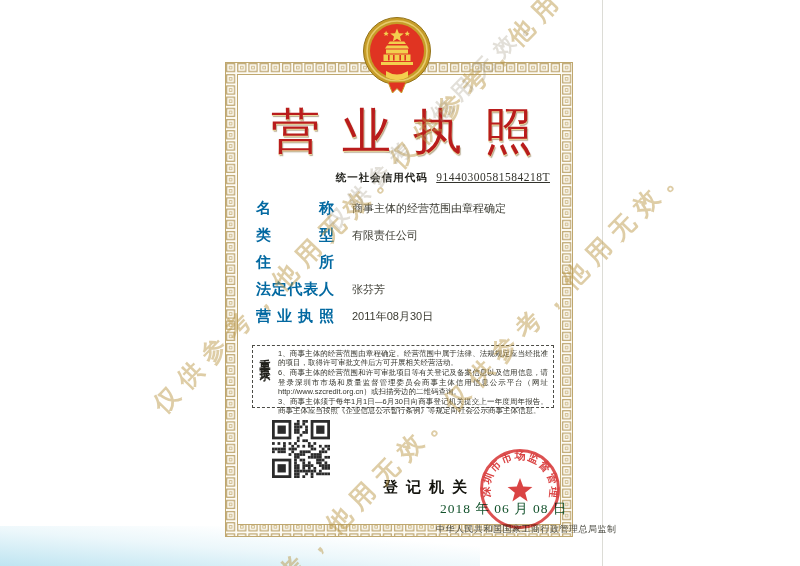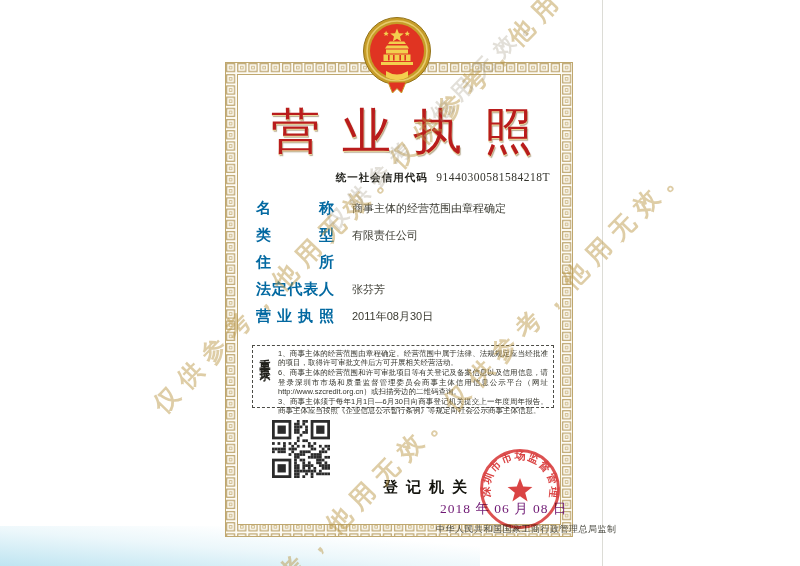--- a/index.html
+++ b/index.html
@@ -16,40 +16,40 @@
   .frame{left:225px;top:62px;z-index:1;}
   
   .emblem{left:360px;top:11px;width:74px;height:88px;z-index:2;}
   
   .title{left:237px;top:99px;width:330px;text-align:center;z-index:2;
     font-size:49px;font-weight:400;letter-spacing:22px;text-indent:22px;color:#b91c1c;
     text-shadow:0 1px 0 #ecd89c, 1px 2px 1px rgba(94,64,10,.45);}
   
   .credit{left:316px;top:167px;width:234px;text-align:right;z-index:2;white-space:nowrap;}
   .credit .lbl{font-size:10.5px;font-weight:700;color:#1d1d18;letter-spacing:1px;}
-  .credit .val{font-family:"Liberation Serif","DejaVu Serif",serif;font-size:11.5px;color:#33332c;letter-spacing:.5px;margin-left:4px;}
+  .credit .val{font-family:"Liberation Serif","DejaVu Serif",serif;font-size:11.5px;color:#33332c;letter-spacing:.5px;margin-left:4px;text-decoration:underline;}
   
   .fields{left:256px;top:199px;width:300px;z-index:2;}
   .frow{display:flex;margin-bottom:10px;}
   .frow .flabel{width:78px;flex:0 0 78px;font-size:15px;font-weight:700;color:#0369a1;
     text-align:justify;text-align-last:justify;line-height:17px;}
   .frow .fvalue{margin-left:18px;width:198px;font-size:11px;color:#3b3b32;line-height:15px;padding-top:2px;}
   
   .notice{left:252px;top:345px;width:302px;height:63px;border:1px dashed #4c4c46;box-sizing:border-box;
     display:flex;padding:3px 5px 2px 4px;z-index:2;background:rgba(255,255,255,.2);}
   .notice .side{writing-mode:vertical-rl;font-size:11px;font-weight:700;color:#20201b;
     letter-spacing:4px;flex:0 0 15px;margin-right:6px;margin-top:1px;}
   .notice .items{flex:1;}
   .notice .items p{margin:0 0 1px;font-size:7.5px;line-height:9.2px;color:#34342c;text-align:justify;}
   
   .qr{left:272px;top:420px;z-index:3;}
   
   .reg-label{left:383px;top:478px;font-size:15px;font-weight:700;color:#15150f;letter-spacing:8px;white-space:nowrap;z-index:3;}
   .reg-date{left:440px;top:500px;font-family:"Liberation Serif","DejaVu Serif",serif;
-    font-size:13.5px;color:#701a75;letter-spacing:1px;white-space:nowrap;z-index:3;}
+    font-size:13.5px;color:#14532d;letter-spacing:1px;white-space:nowrap;z-index:3;}
   .seal{left:477px;top:446px;width:86px;height:86px;z-index:7;opacity:.9;mix-blend-mode:multiply;}
   
   .footer{left:436px;top:523px;font-size:9px;color:#4d4d44;letter-spacing:.5px;white-space:nowrap;z-index:2;}
   
   .wm{z-index:6;font-size:25px;font-weight:700;letter-spacing:9px;white-space:nowrap;
     color:rgba(187,150,70,.48);transform-origin:left center;pointer-events:none;}
   .wm.w1{left:158px;top:392px;transform:rotate(-46deg);}
   .wm.w2{left:212px;top:635px;transform:rotate(-46deg);}
   .wm.w3{left:330px;top:212px;transform:rotate(-46deg);color:rgba(160,150,125,.30);font-size:21px;}
 </style>

